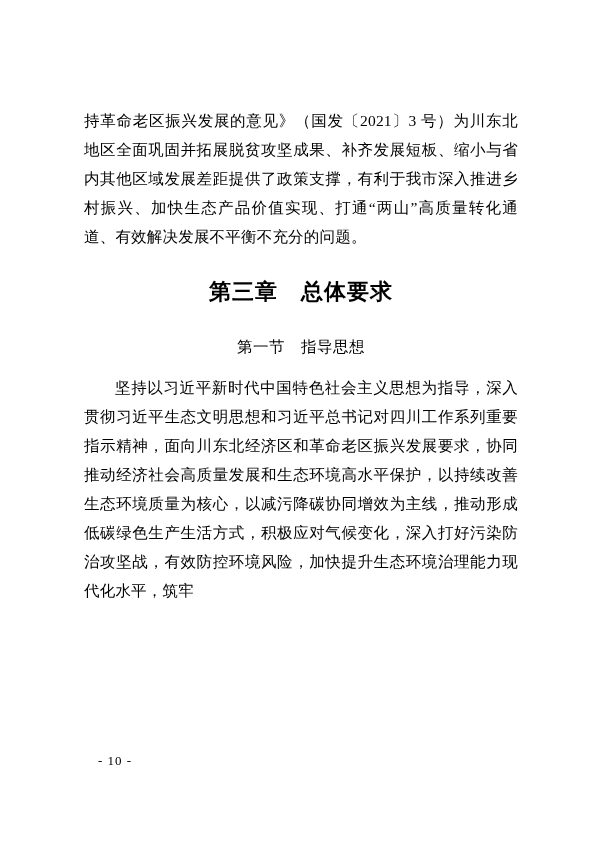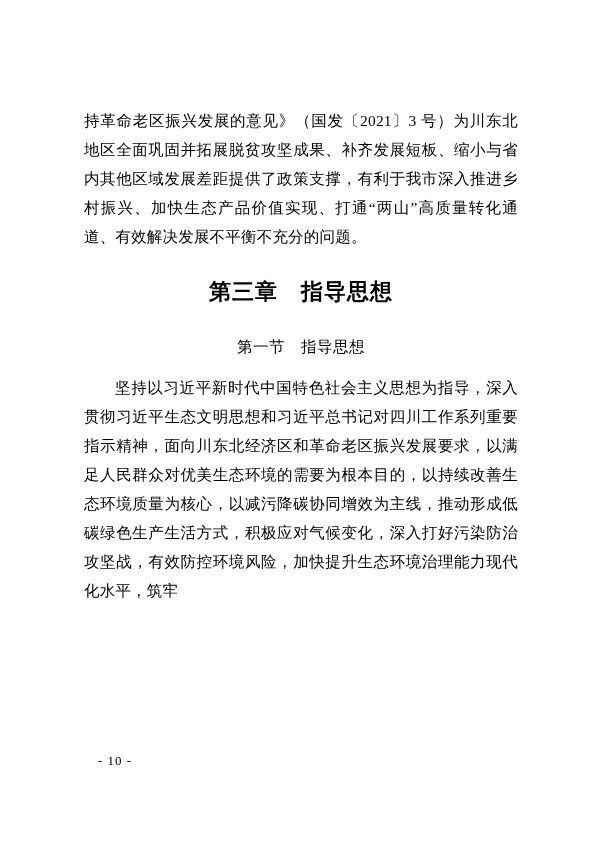--- a/index.html
+++ b/index.html
@@ -64,22 +64,22 @@
 </style>
 </head>
 <body>
 
 <div class="page">
   <div class="content">
 
     <p class="body-text">持革命老区振兴发展的意见》（国发〔2021〕3 号）为川东北地区全面巩固并拓展脱贫攻坚成果、补齐发展短板、缩小与省内其他区域发展差距提供了政策支撑，有利于我市深入推进乡村振兴、加快生态产品价值实现、打通“两山”高质量转化通道、有效解决发展不平衡不充分的问题。</p>
 
 
-    <h1 class="chapter-heading">第三章　指导思想</h1>
+    <h1 class="chapter-heading">第三章　总体要求</h1>
 
     <h2 class="section-heading">第一节　指导思想</h2>
 
-    <p class="body-text indent">坚持以习近平新时代中国特色社会主义思想为指导，深入贯彻习近平生态文明思想和习近平总书记对四川工作系列重要指示精神，面向川东北经济区和革命老区振兴发展要求，以满足人民群众对优美生态环境的需要为根本目的，以持续改善生态环境质量为核心，以减污降碳协同增效为主线，推动形成低碳绿色生产生活方式，积极应对气候变化，深入打好污染防治攻坚战，有效防控环境风险，加快提升生态环境治理能力现代化水平，筑牢</p>
+    <p class="body-text indent">坚持以习近平新时代中国特色社会主义思想为指导，深入贯彻习近平生态文明思想和习近平总书记对四川工作系列重要指示精神，面向川东北经济区和革命老区振兴发展要求，协同推动经济社会高质量发展和生态环境高水平保护，以持续改善生态环境质量为核心，以减污降碳协同增效为主线，推动形成低碳绿色生产生活方式，积极应对气候变化，深入打好污染防治攻坚战，有效防控环境风险，加快提升生态环境治理能力现代化水平，筑牢</p>
 
   </div>
 
   <div class="page-number">- 10 -</div>
 </div>
 
 </body></html>

